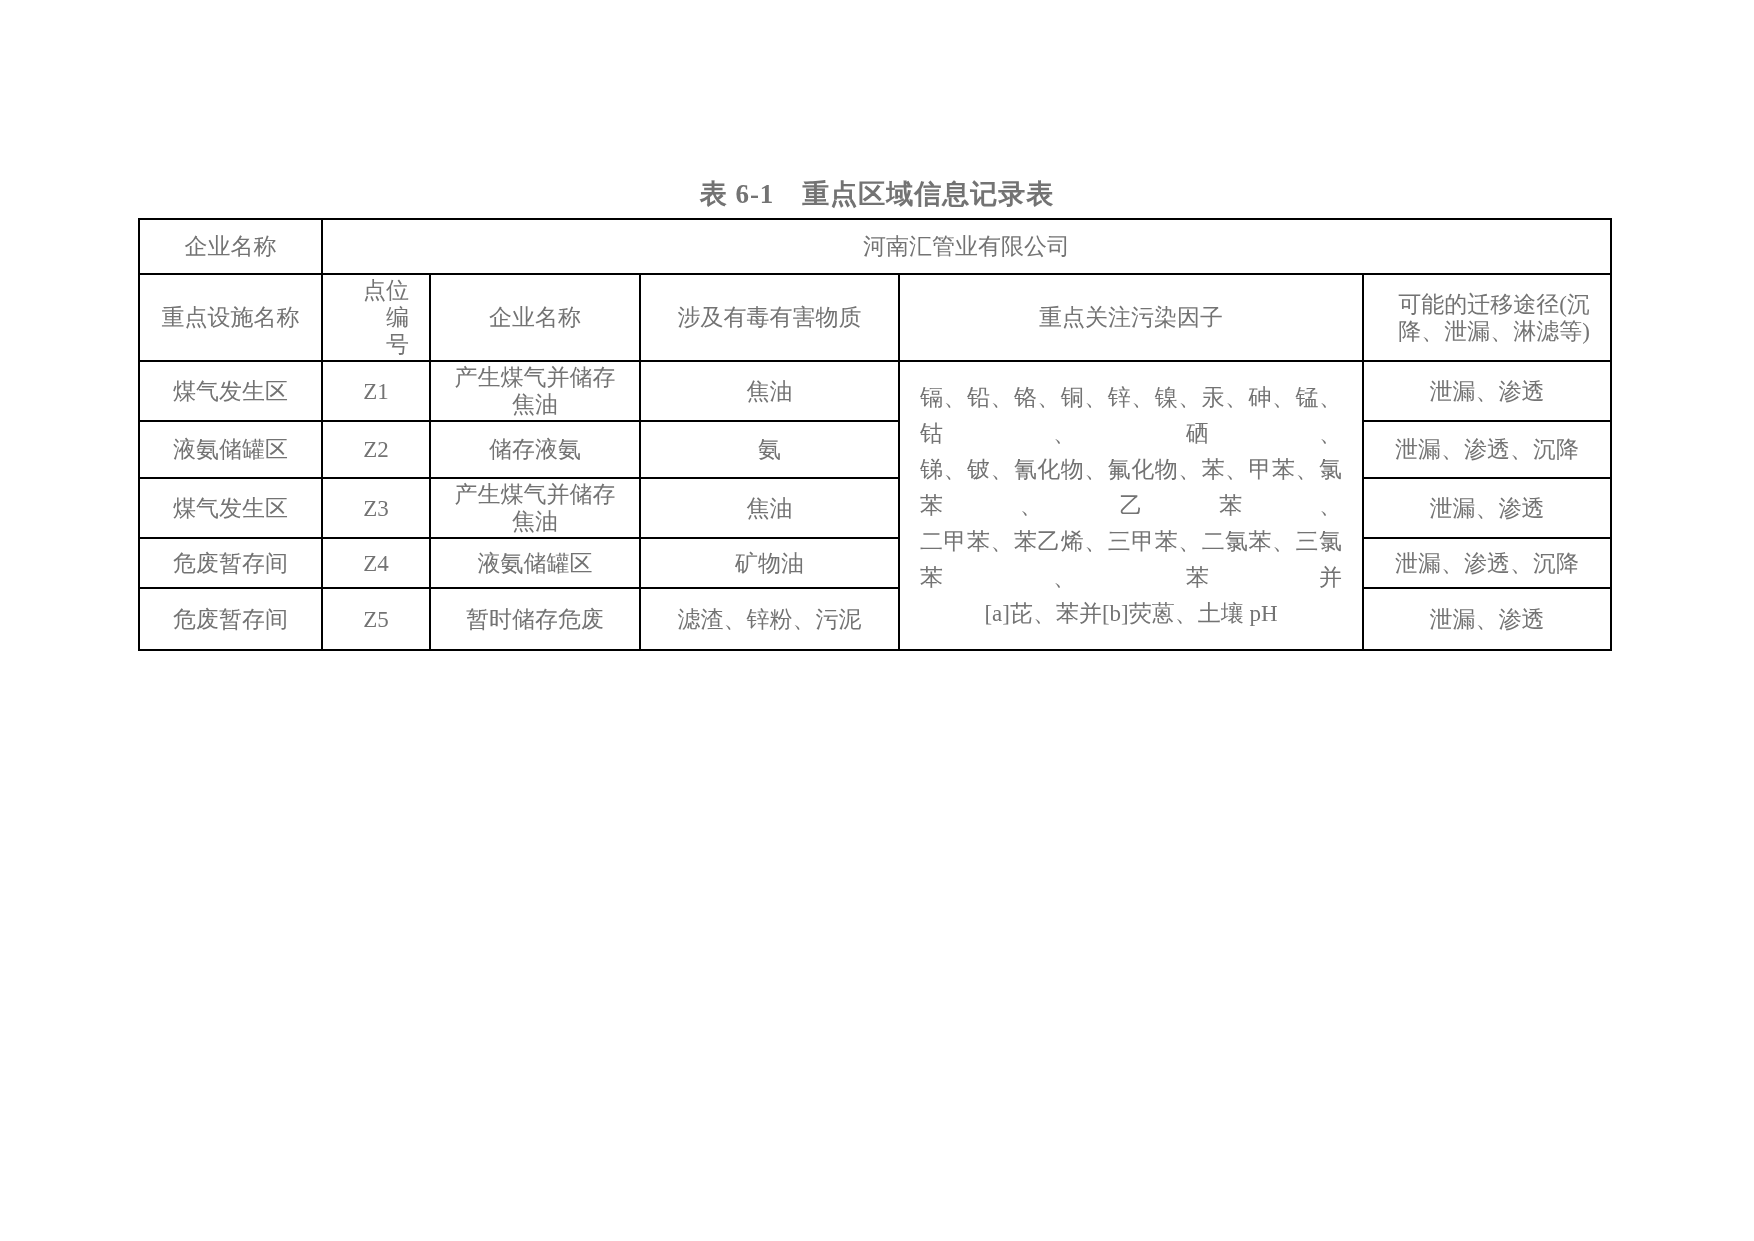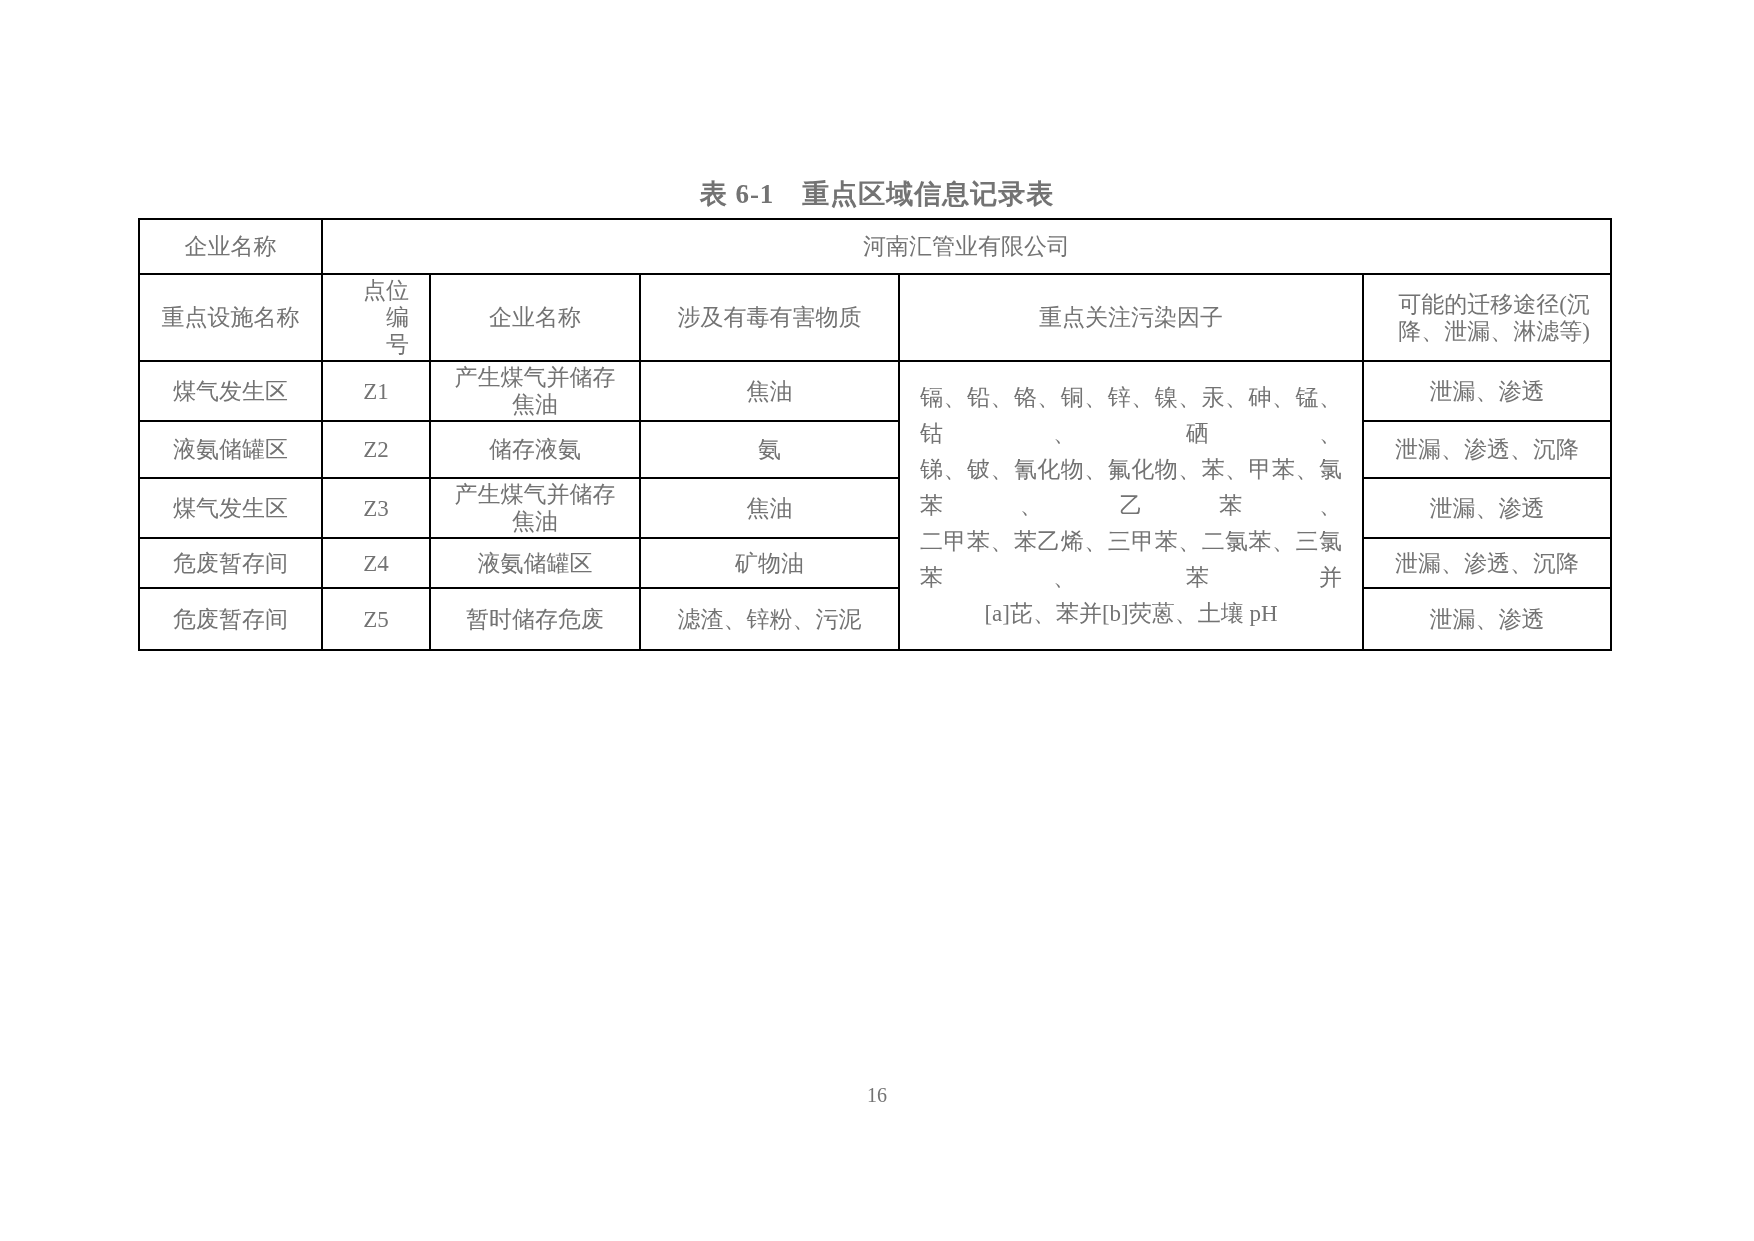--- a/index.html
+++ b/index.html
@@ -157,15 +157,14 @@
     <tr class="r-d4">
       <td>危废暂存间</td>
       <td>Z5</td>
       <td class="cell-left">暂时储存危废</td>
       <td>滤渣、锌粉、污泥</td>
       <td>泄漏、渗透</td>
     </tr>
   </tbody>
     </table>
 
-  <div class="page-number">16</div>
 
 </div>
 
 </body></html>

